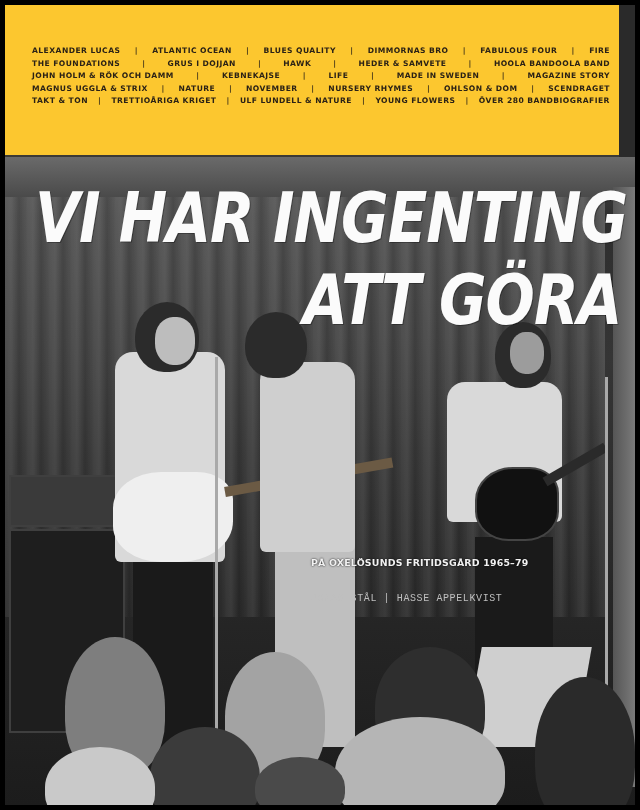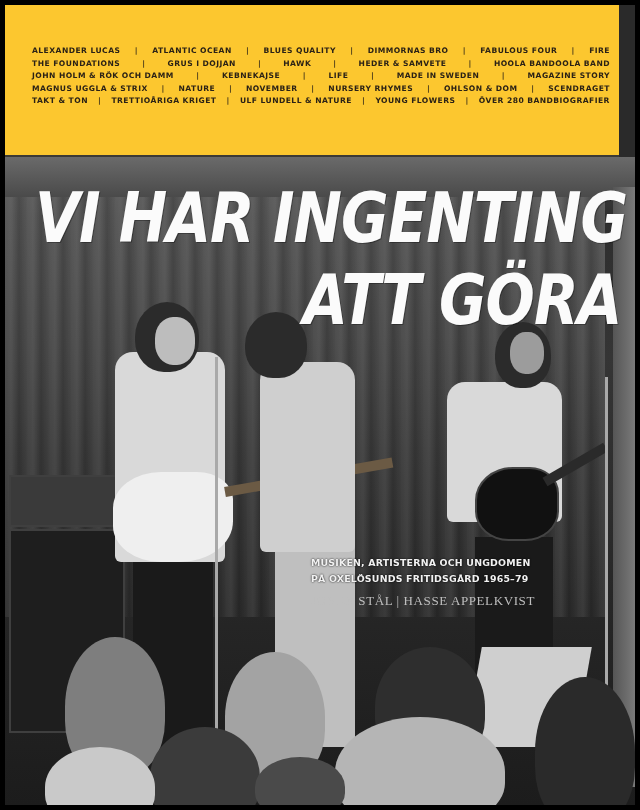--- a/index.html
+++ b/index.html
@@ -68,21 +68,21 @@
     font-style: italic;
   }
   .subtitle {
     position:absolute; left: 306px; top: 392px; color:#f2f2f2;
     font-family: "DejaVu Sans", sans-serif; font-weight:bold; font-size: 9.4px;
     line-height: 16px; letter-spacing: 0.2px; text-transform: uppercase;
     text-shadow: 0 0 2px #000;
   }
   .credits {
     position:absolute; left: 306px; top: 432px; color:#bfbfbf;
-    font-family: Liberation Serif, serif; font-size: 13px; letter-spacing: 0.6px;
+    font-family: Liberation Mono, monospace; font-size: 10px; letter-spacing: 0.6px;
     text-transform: uppercase;
   }
 </style>
 </head>
 <body>
 
 <div class="cover">
 
   <div class="band">
     <div class="band-list">
@@ -193,17 +193,16 @@
     <div class="crowd-head" style="left:40px;top:590px;width:110px;height:80px;background:#c9c9c9;"></div>
     <div class="crowd-head" style="left:250px;top:600px;width:90px;height:60px;background:#4a4a4a;"></div>
   </div>
 
   <div class="title" style="top:172px;">
     <div class="title-line1">VI HAR INGENTING</div>
     <div class="title-line2">ATT GÖRA</div>
   </div>
 
   <div class="subtitle" style="top:550px;">
-    <div>MUSIKEN, ARTISTERNA OCH UNGDOMEN</div>
     <div>PÅ OXELÖSUNDS FRITIDSGÅRD 1965–79</div>
   </div>
   <div class="credits" style="top:588px;">JONAS STÅL  |  HASSE APPELKVIST</div>
 </div>
 
 </body></html>

